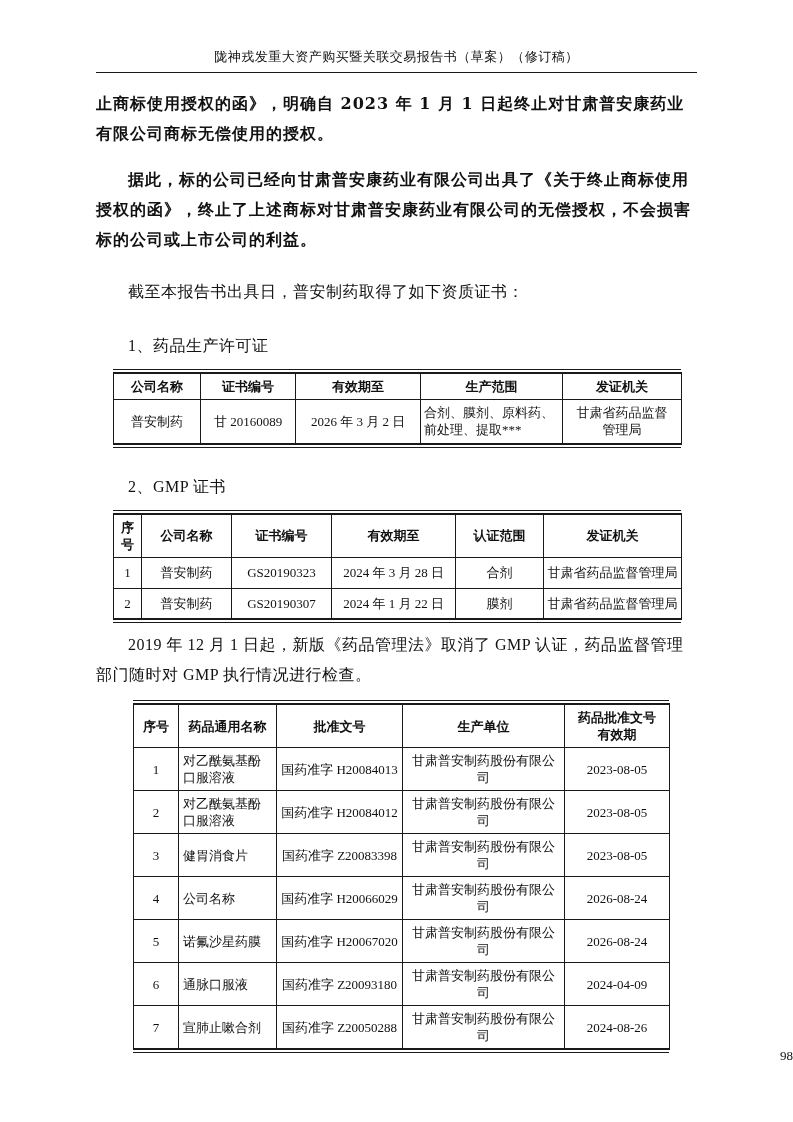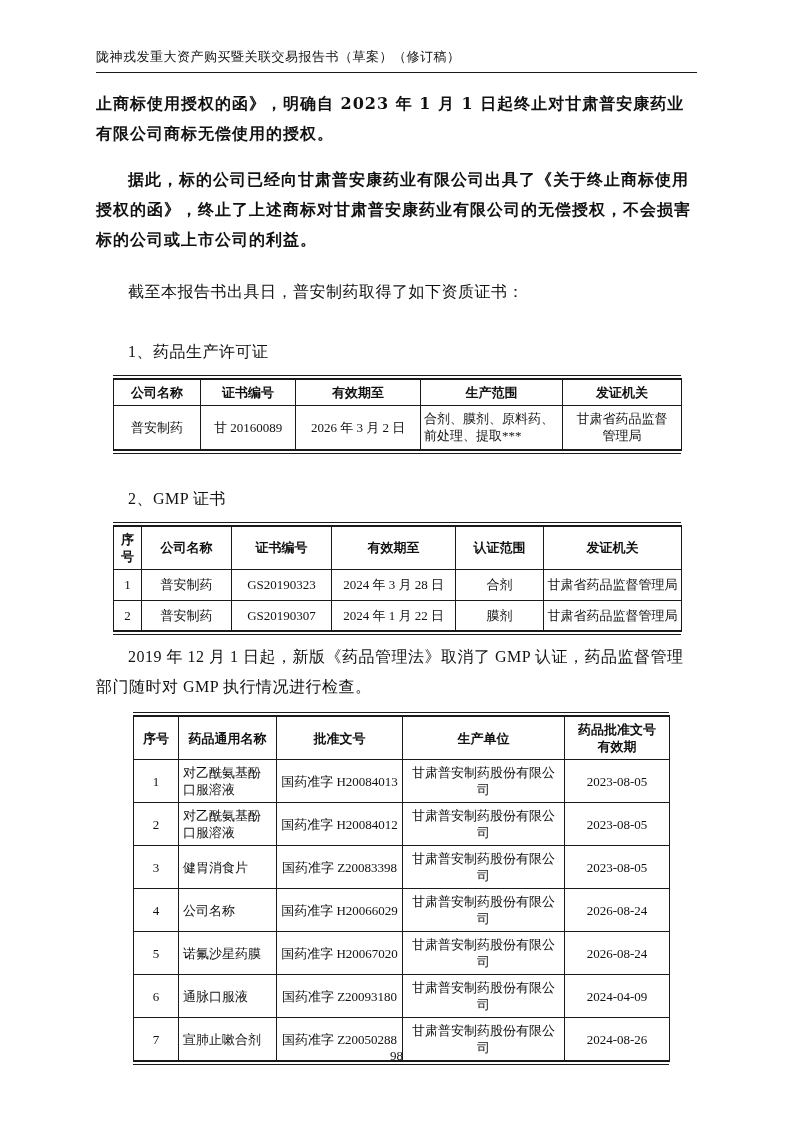--- a/index.html
+++ b/index.html
@@ -12,21 +12,21 @@
   }
   .page {
     position: relative;
     width: 793px; height: 1122px;
     background: #fff;
     padding: 48px 96px 0 96px;
   }
   
   .doc-header {
     display: flex;
-    justify-content: flex-start;
+    justify-content: center;
     align-items: flex-end;
     font-size: 13px;
     padding-bottom: 6px;
     border-bottom: 1px solid #1a1a1a;
     letter-spacing: 0.5px;
   }
   
   .p-kai {
     font-family: "DejaVu Serif", serif;
     font-weight: 700;
@@ -41,21 +41,21 @@
     font-weight: 700;
     font-size: 18px;
     letter-spacing: 1px;
     margin-top: 24px;
   }
   .p-body {
     font-size: 16px;
     line-height: 30px;
     letter-spacing: 0.5px;
   }
-  .mt-std { margin-top: 30px; }
+  .mt-std { margin-top: 24px; }
   .mt-lg  { margin-top: 22px; }
   .mt-sm  { margin-top: 7px; font-family: Liberation Serif, serif; }
   
   .tblwrap {
     border-top: 1px solid #1a1a1a;
     border-bottom: 1px solid #1a1a1a;
     padding: 2px 0;
   }
   .tblwrap.w1 { margin: 8px 0 0 17px; width: 568px; }
   .tblwrap.w3 { margin: 10px 0 0 37px; width: 536px; }
@@ -80,21 +80,21 @@
   #license-table td:nth-child(4) { text-align: left; padding-left: 3px; }
   #license-table td:nth-child(5) { padding-left: 8px; padding-right: 8px; }
   #gmp-table td { height: 31px; }
   #approval-table td:nth-child(2) { text-align: left; padding-left: 4px; }
   #approval-table td { height: 27px; }
   
   .page-number {
     position: absolute;
     left: 0; right: 0;
     bottom: 58px;
-    text-align: center;
+    text-align: right;
     font-size: 13px;
   }
 </style>
 </head>
 <body>
 
 <div class="page">
 
   <div class="doc-header">
     <span>陇神戎发</span>

